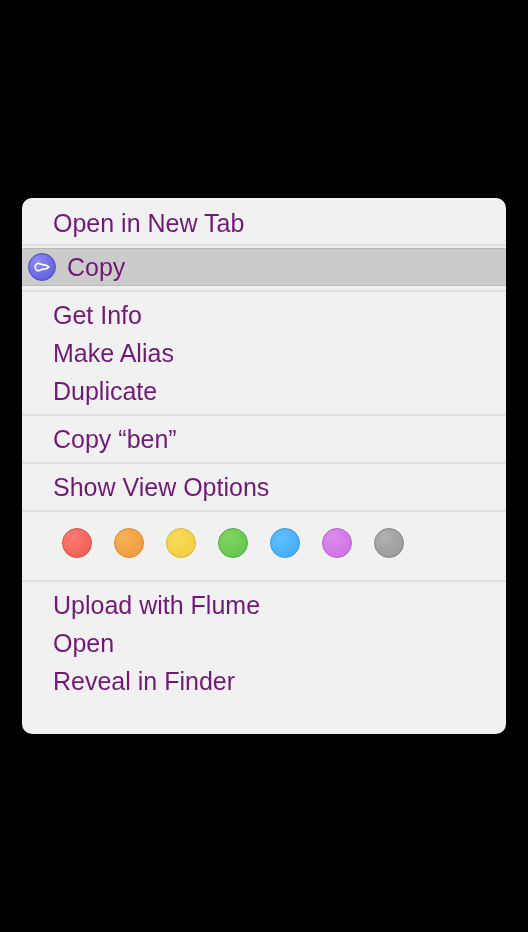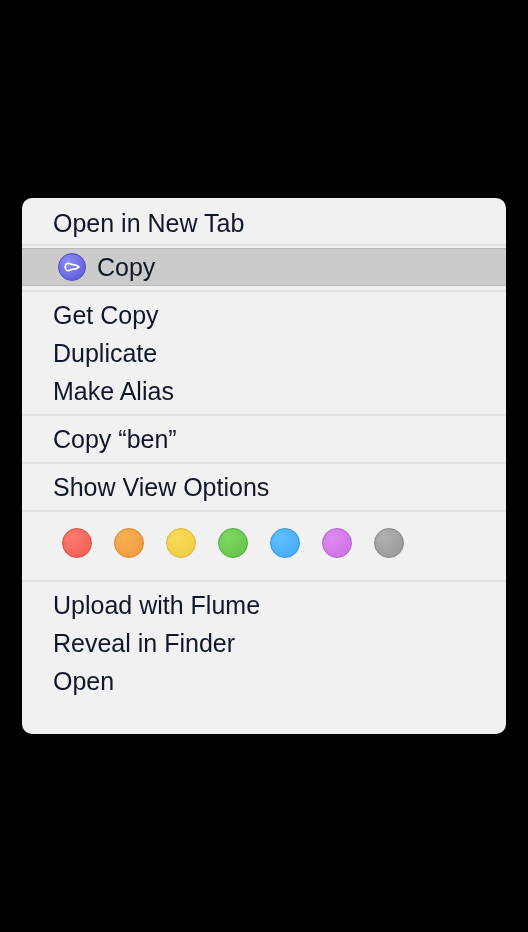--- a/index.html
+++ b/index.html
@@ -25,31 +25,31 @@
       padding-bottom: 6px;
       overflow: hidden;
     }
     .menu-item {
       display: flex;
       align-items: center;
       height: 38px;
       padding-left: 31px;
       padding-right: 20px;
       font-size: 25px;
-      color: #0f172a;
+      color: #701a75;
       cursor: default;
       position: relative;
     }
     .menu-item.highlighted {
       background: #cbcbcb;
       border-top: 1px solid #b8b8b8;
       border-bottom: 1px solid #b8b8b8;
     }
     .menu-item.with-icon {
-      padding-left: 36px;
+      padding-left: 6px;
       justify-content: center;
     }
     .menu-item .label {
       flex: 1;
     }
     .menu-icon {
       width: 28px;
       height: 28px;
       border-radius: 50%;
       background: radial-gradient(circle at 35% 30%, #8b8cf5, #5654d4);
@@ -131,27 +131,27 @@
         <path d="M3 12 C 3 16, 6 18, 10 16 C 14 14, 18 16, 21 12" stroke="#fff" stroke-width="2.2" fill="none" stroke-linecap="round"></path>
       </svg>
     </span>
     <span class="label">Copy</span>
   </div>
 
 
   <div class="separator"></div>
 
   <div class="menu-item">
-    <span class="label">Get Copy</span>
+    <span class="label">Get Info</span>
+  </div>
+  <div class="menu-item">
+    <span class="label">Make Alias</span>
   </div>
   <div class="menu-item">
     <span class="label">Duplicate</span>
-  </div>
-  <div class="menu-item">
-    <span class="label">Make Alias</span>
   </div>
 
   <div class="separator"></div>
 
   <div class="menu-item">
     <span class="label">Copy “ben”</span>
   </div>
 
   <div class="separator"></div>
 
@@ -170,21 +170,21 @@
     <span class="tag-color tag-purple"></span>
     <span class="tag-color tag-gray"></span>
   </div>
 
   <div class="separator"></div>
 
   <div class="menu-item">
     <span class="label">Upload with Flume</span>
   </div>
   <div class="menu-item">
-    <span class="label">Reveal in Finder</span>
+    <span class="label">Open</span>
   </div>
   <div class="menu-item">
-    <span class="label">Open</span>
+    <span class="label">Reveal in Finder</span>
   </div>
 
   <div class="blank-spacer"></div>
 
 </div>
 
 </body></html>

